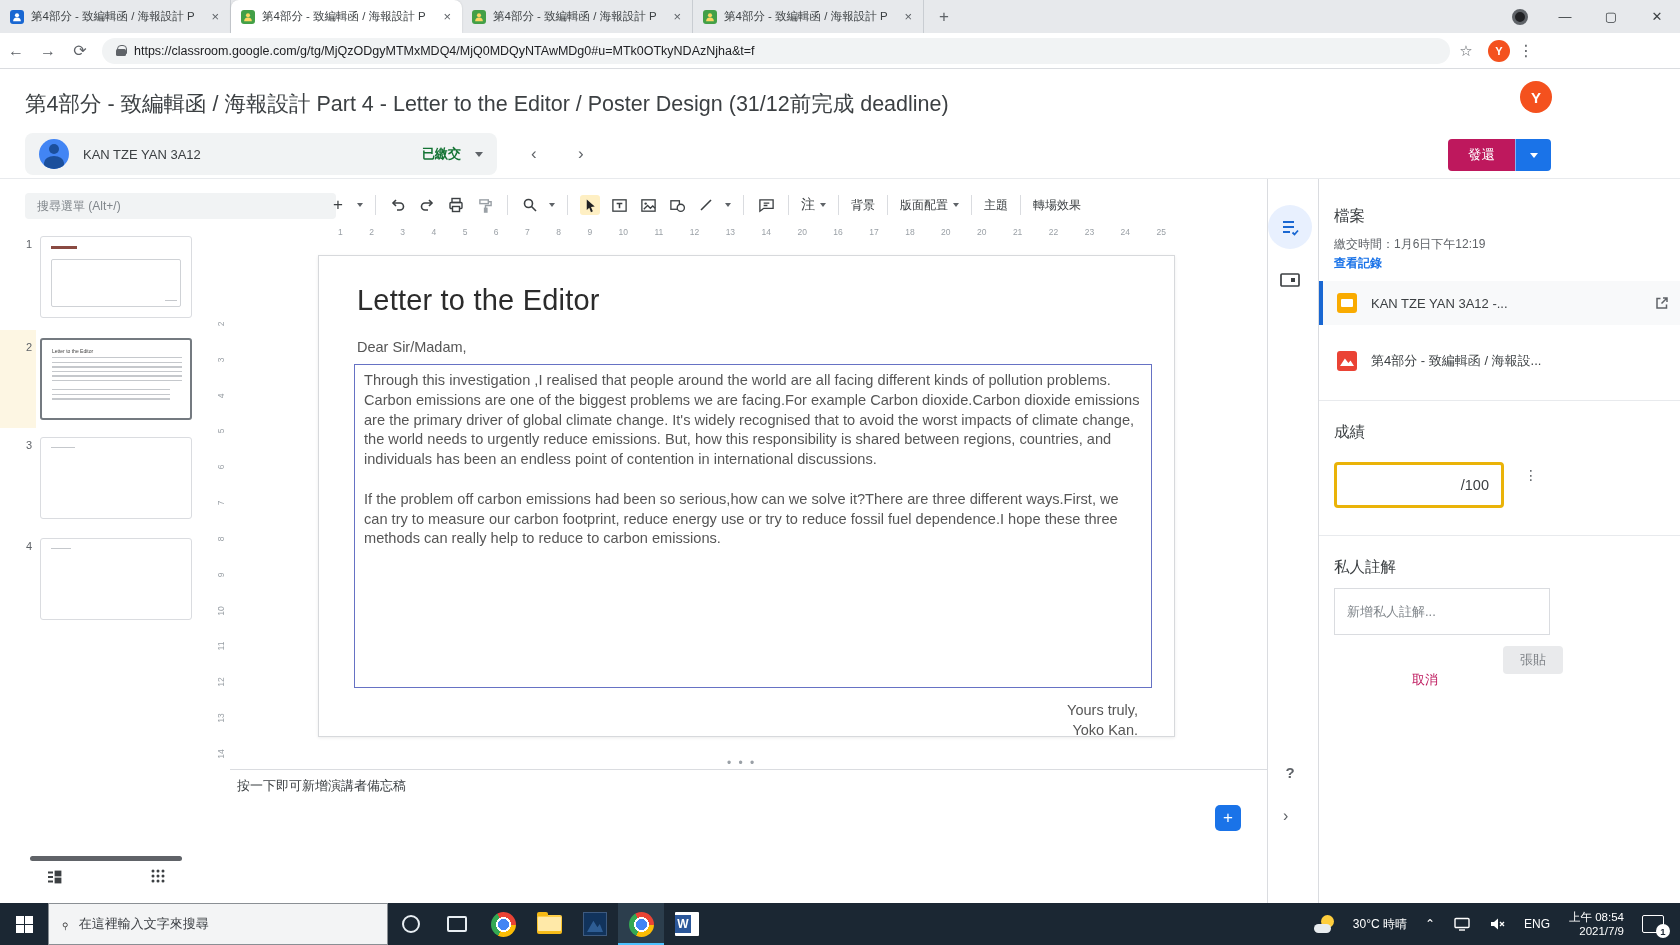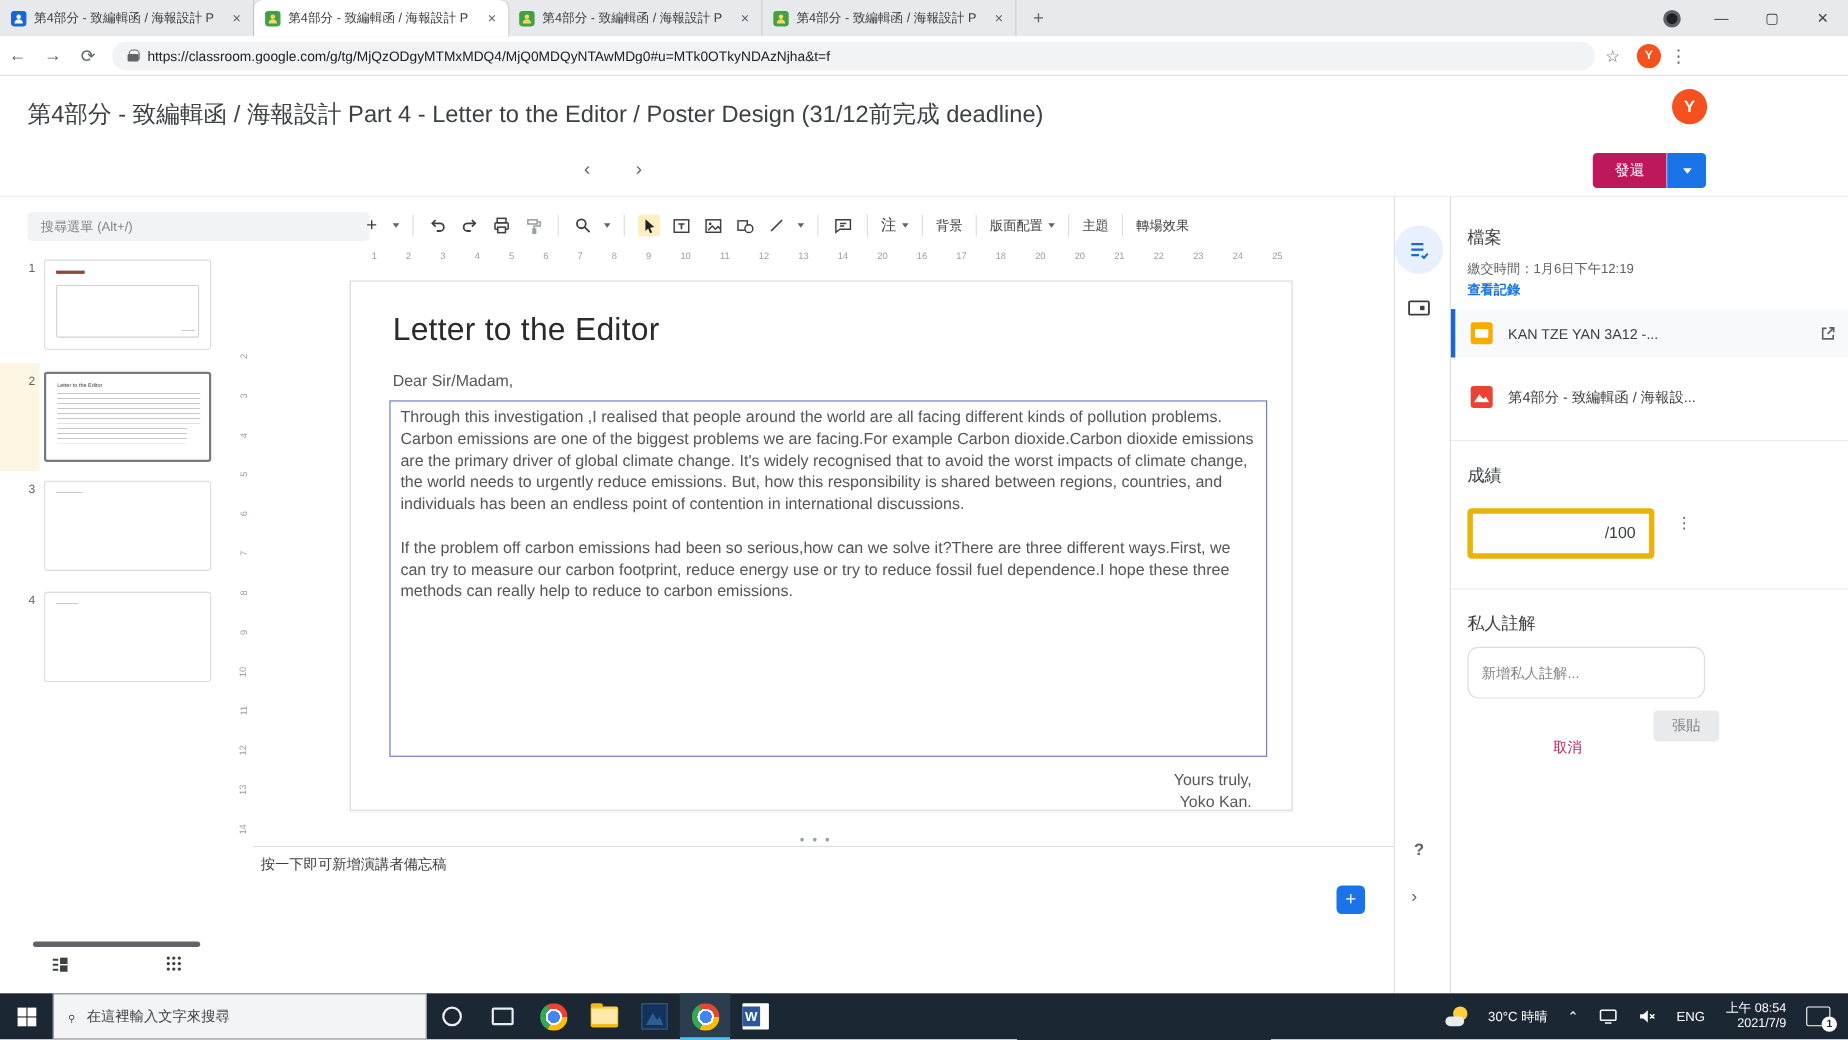--- a/index.html
+++ b/index.html
@@ -92,23 +92,23 @@
   .filerow.sel{background:#f8f9fa;}
   .fbar{position:absolute;left:0;top:0;width:4px;height:44px;background:#1967d2;}
   .ficon{width:20px;height:20px;border-radius:3px;flex:0 0 20px;position:relative;}
   .ficon.slides{background:#f9ab00;}
   .ficon.slides:before{content:"";position:absolute;left:4px;top:6px;width:12px;height:8px;background:#fff;border-radius:1px;}
   .ficon.img{background:#ea4335;}
   .ficon.img:before{content:"";position:absolute;left:3px;top:5px;width:14px;height:10px;background:#fff;clip-path:polygon(0 100%,35% 25%,60% 70%,75% 45%,100% 100%);}
   .fname{flex:1;font-size:13px;color:#3c4043;white-space:nowrap;overflow:hidden;text-overflow:ellipsis;}
   .extic{color:#5f6368;}
   .pdivider{position:absolute;left:0;width:362px;height:1px;background:#e8eaed;}
-  .gradebox{position:absolute;left:15px;top:283px;width:170px;height:46px;border:5px solid #eab308;border-radius:4px;display:flex;align-items:center;justify-content:flex-end;padding:0 12px;font-size:14.5px;color:#3c4043;}
+  .gradebox{position:absolute;left:15px;top:283px;width:170px;height:46px;border:3px solid #eab308;border-radius:4px;display:flex;align-items:center;justify-content:flex-end;padding:0 12px;font-size:14.5px;color:#3c4043;}
   .kebab{position:absolute;left:205px;top:292px;color:#5f6368;font-size:14px;letter-spacing:0;line-height:9px;text-align:center;width:12px;}
-  .pcinput{position:absolute;left:15px;top:409px;width:216px;height:47px;border:1px solid #dadce0;border-radius:10px;font-size:13px;color:#80868b;padding:0 12px;background:#fff;}
+  .pcinput{position:absolute;left:15px;top:409px;width:216px;height:47px;border:1px solid #dadce0;border-radius:0;font-size:13px;color:#80868b;padding:0 12px;background:#fff;}
   .pcinput::placeholder{color:#80868b;}
   .cancelbtn{position:absolute;left:93px;top:492px;font-size:13px;color:#be185d;}
   .postbtn{position:absolute;left:184px;top:467px;width:60px;height:28px;background:#e9eaec;border-radius:4px;font-size:13px;color:#7d8186;display:flex;align-items:center;justify-content:center;}
   
   #taskbar{top:903px;left:0;width:1680px;height:42px;background:#1b2733;display:flex;align-items:center;color:#fff;}
   .startbtn{width:48px;height:42px;display:flex;align-items:center;justify-content:center;}
   .winlogo{width:17px;height:17px;display:grid;grid-template-columns:8px 8px;grid-template-rows:8px 8px;gap:1px;}
   .winlogo i{background:#fff;}
   .tsearch{width:340px;height:42px;background:#f3f4f5;display:flex;align-items:center;padding:0 12px;gap:10px;color:#444;border:1px solid #8a8f94;}
   .tsearch .mag{color:#1f1f1f;font-size:14px;transform:rotate(-45deg);}
@@ -203,20 +203,26 @@
     <span class="navic">⋮</span>
   </div>
 
   <div id="gcheader" class="abs">
     <div id="gctitle" class="abs">第4部分 - 致編輯函 / 海報設計 Part 4 - Letter to the Editor / Poster Design (31/12前完成 deadline)</div>
     <div class="abs" style="left:1478px;top:22px"><span class="gridic"></span></div>
     <span class="avatar abs" style="left:1520px;top:12px;width:32px;height:32px;font-size:15px">Y</span>
   </div>
 
   <div id="stubar" class="abs">
+    <div class="stupill">
+      <span class="stuav"></span>
+      <span class="stuname">KAN TZE YAN 3A12</span>
+      <span class="status">已繳交</span>
+      <span class="caret"></span>
+    </div>
     <span class="chev abs" style="left:531px;top:13px">‹</span>
     <span class="chev abs" style="left:578px;top:13px">›</span>
     <div class="retwrap">
       <div class="retbtn">發還</div>
       <div class="retdd">
           <span class="caret"></span>
         </div>
     </div>
   </div>
 

